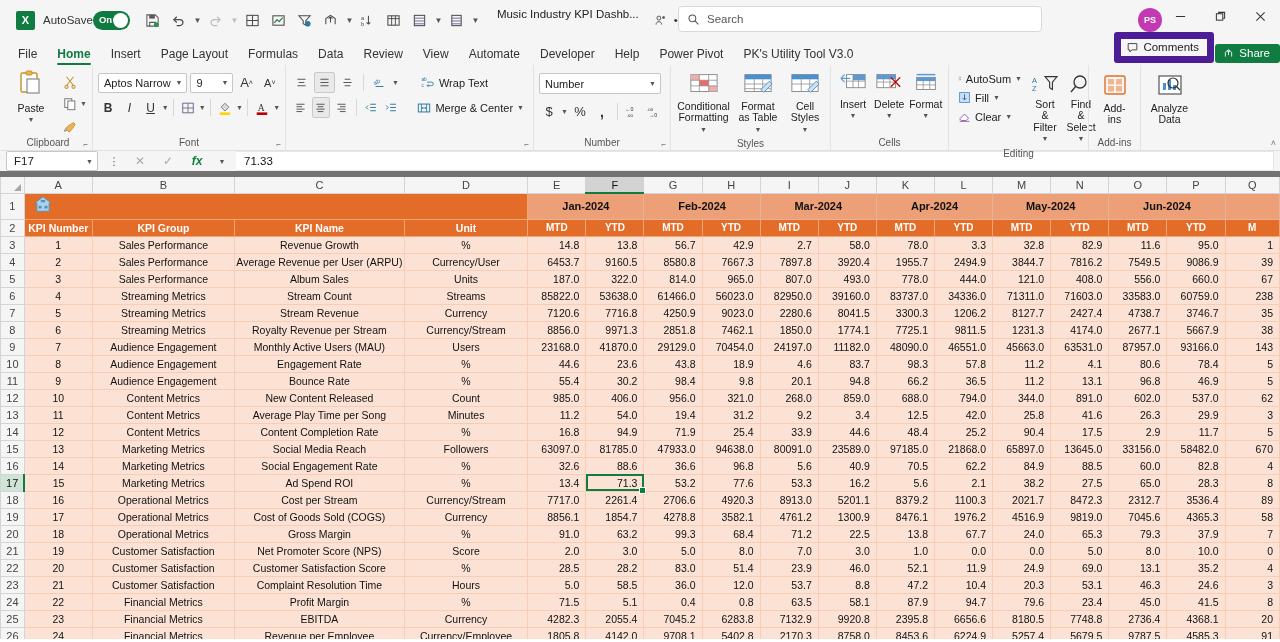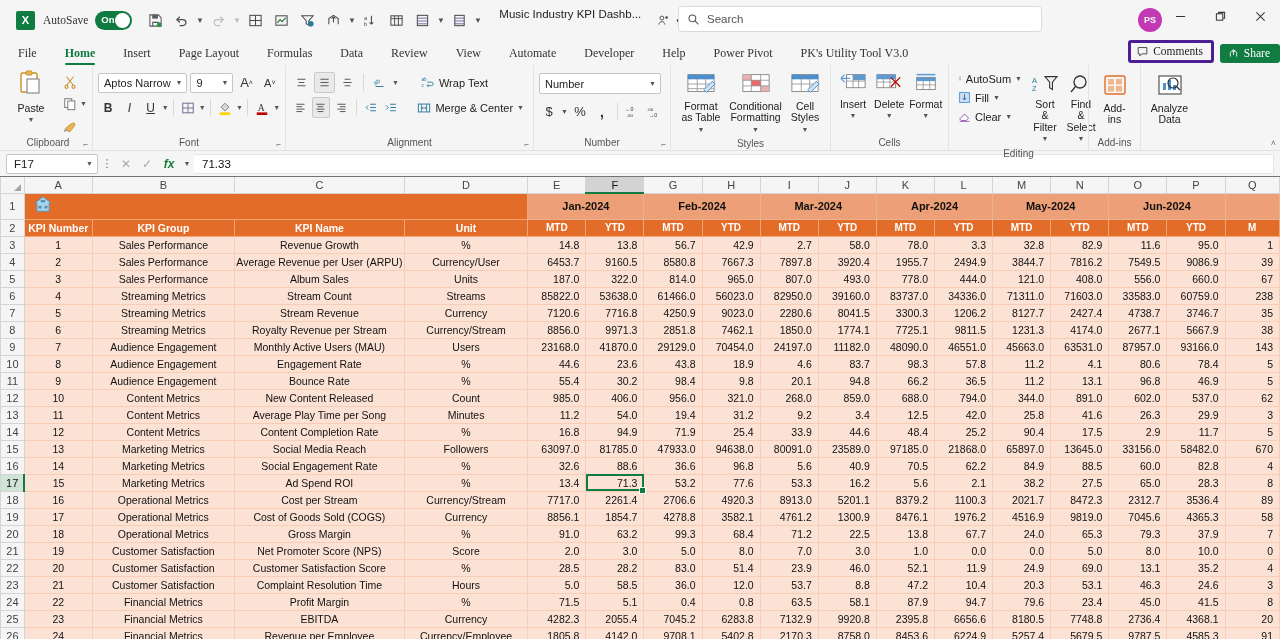--- a/index.html
+++ b/index.html
@@ -16,21 +16,21 @@
     height: 40px; display: flex; align-items: center;
     background: #f5f5f5; padding: 0 6px; gap: 0;
     position: relative;
   }
   .xl-logo {
     width: 19px; height: 19px; background: #107c41; border-radius: 2px;
     display: flex; align-items: center; justify-content: center;
     color: #fff; font-size: 11px; font-weight: bold; margin: 0 8px 0 10px;
     flex: 0 0 auto;
   }
-  .autosave-label { font-size: 11.5px; color: #333; margin-right: 7px; white-space: nowrap; font-family: Liberation Serif, serif; }
+  .autosave-label { font-size: 11.5px; color: #333; white-space: nowrap; }
   .toggle {
     width: 37px; height: 19px; border-radius: 10px; background: #0f7b40;
     position: relative; flex: 0 0 auto; margin-right: 10px;
   }
   .toggle .knob {
     width: 15px; height: 15px; border-radius: 50%; background: #fff;
     position: absolute; right: 2px; top: 2px;
   }
   .toggle .on {
     position: absolute; left: 6px; top: 3px; font-size: 9.5px; color: #fff; font-weight: 600;
@@ -53,34 +53,34 @@
     width: 24px; height: 24px; border-radius: 50%; background: #c239b3;
     color: #fff; font-size: 9px; display: flex; align-items: center; justify-content: center;
     font-weight: 600;
   }
   .wctrl { position: absolute; top: 0; height: 32px; width: 40px;
     display: flex; align-items: center; justify-content: center; color: #333; }
 
   
   .tabs {
     height: 25px; display: flex; align-items: flex-end; background: #f5f5f5;
-    padding-left: 8px; position: relative; gap: 8px; font-family: Liberation Serif, serif;
+    padding-left: 8px; position: relative; gap: 0;
   }
   .tab {
     font-size: 12px; color: #333; padding: 0 10px 4px 10px; white-space: nowrap;
     position: relative;
   }
   .tab.active { color: #0f7b40; font-weight: 600; }
   .tab.active::after {
     content: ""; position: absolute; left: 10px; right: 10px; bottom: 0;
     height: 2px; background: #0f7b40; border-radius: 1px;
   }
   .comments-btn {
     position: absolute; right: 66px; bottom: 2px; font-size: 11.5px; color: #222;
-    border: 3px solid #4c1d95; border-radius: 3px; padding: 2px 8px 3px 6px;
+    border: 7px solid #4c1d95; border-radius: 3px; padding: 2px 8px 3px 6px;
     background: #f5f5f5; display: flex; align-items: center; gap: 5px;
   }
   .share-btn {
     position: absolute; right: 0px; bottom: 2px; font-size: 11.5px; color: #fff;
     background: #107c41; border-radius: 3px; padding: 3px 10px 4px 8px;
     display: flex; align-items: center; gap: 5px;
   }
 
   
   .ribbon {
@@ -114,21 +114,21 @@
     color: #222; padding: 0 4px 0 5px; border-radius: 2px;
   }
   .caret-sm { font-size: 7px; color: #555; }
   .fontrow1 { display: flex; align-items: center; gap: 3px; margin-bottom: 4px; }
   .fontrow2 { display: flex; align-items: center; gap: 1px; }
   .divider-v { width: 1px; height: 17px; background: #d8d8d8; margin: 0 3px; }
 
   
   .formulabar {
     height: 26px; display: flex; align-items: center; background: #f5f5f5;
-    padding: 0 6px; gap: 1px; border-bottom: 1px solid #737373;
+    padding: 0 6px; gap: 8px; border-bottom: 6px solid #737373;
   }
   .namebox {
     width: 92px; height: 20px; background: #fff; border: 1px solid #c8c8c8; border-radius: 2px;
     display: flex; align-items: center; justify-content: space-between;
     padding: 0 4px 0 7px; font-size: 11.5px; color: #222;
   }
   .fb-dots { width: 16px; text-align: center; font-size: 11px; color: #666; }
   .fb-icon { width: 20px; text-align: center; font-size: 12px; color: #aaa; }
   .fb-fx { width: 22px; text-align: center; font-size: 12px; color: #15803d; font-style: italic; font-weight: bold;}
   .fb-input {
@@ -524,21 +524,20 @@
           <svg width="14" height="14" viewBox="0 0 16 16">
               <rect x="1.5" y="3.5" width="13" height="9" fill="none" stroke="#2b7a9e" stroke-width="1.1"></rect>
               <path d="M5 3.5v9M11 3.5v9" stroke="#2b7a9e" stroke-width="1"></path>
               <path d="M5.5 8h5m-5 0 1.3-1.3M5.5 8l1.3 1.3M10.5 8 9.2 6.7M10.5 8 9.2 9.3" fill="none" stroke="#2b7a9e" stroke-width="0.9"></path>
             </svg>
           <span>Merge &amp; Center</span>
           <span class="caret-sm">▼</span>
         </div>
       </div>
     </div>
-    <div class="rgroup-label">Alignment</div>
     <div class="rgroup-launch">⌐</div>
   </div>
 
   <div class="rgroup" style="width:137px">
     <div style="flex:1;padding-top:5px">
       <div class="combo" style="width:122px;height:21px;margin-bottom:7px">
         <span>Number</span>
         <span class="caret-sm">▼</span>
       </div>
       <div class="smallrow">
@@ -566,43 +565,43 @@
             </svg>
         </div>
       </div>
     </div>
     <div class="rgroup-label">Number</div>
     <div class="rgroup-launch">⌐</div>
   </div>
 
   <div class="rgroup" style="width:160px">
     <div class="rgroup-body" style="padding-top:2px">
-      <div class="bigbtn" style="width:50px">
-        <span class="glyph">
-          <svg width="30" height="24" viewBox="0 0 32 24">
-              <rect x="2" y="2" width="28" height="18" fill="#fff" stroke="#8a8a8a" stroke-width="1"></rect>
-              <rect x="2" y="2" width="28" height="5" fill="#4a8fd0"></rect>
-              <path d="M2 12h28M2 17h28M12 2v18M21 2v18" stroke="#8a8a8a" stroke-width="0.8"></path>
-              <path d="M19 18l9-9 3 3-9 9z" fill="#cfe0f0" stroke="#4a8fd0" stroke-width="1"></path>
-            </svg>
-        </span>
-        <span>Format as Table</span>
-        <span class="caret-sm">▼</span>
-      </div>
       <div class="bigbtn" style="width:55px">
         <span class="glyph">
           <svg width="30" height="24" viewBox="0 0 32 24">
               <rect x="2" y="2" width="28" height="18" fill="#fff" stroke="#8a8a8a" stroke-width="1"></rect>
               <rect x="2" y="2" width="9" height="6" fill="#e8b0b0"></rect>
               <rect x="11" y="8" width="10" height="6" fill="#e86a6a"></rect>
               <rect x="21" y="14" width="9" height="6" fill="#e8b0b0"></rect>
               <path d="M2 8h28M2 14h28M11 2v18M21 2v18" stroke="#8a8a8a" stroke-width="0.8"></path>
             </svg>
         </span>
         <span>Conditional Formatting</span>
+        <span class="caret-sm">▼</span>
+      </div>
+      <div class="bigbtn" style="width:50px">
+        <span class="glyph">
+          <svg width="30" height="24" viewBox="0 0 32 24">
+              <rect x="2" y="2" width="28" height="18" fill="#fff" stroke="#8a8a8a" stroke-width="1"></rect>
+              <rect x="2" y="2" width="28" height="5" fill="#4a8fd0"></rect>
+              <path d="M2 12h28M2 17h28M12 2v18M21 2v18" stroke="#8a8a8a" stroke-width="0.8"></path>
+              <path d="M19 18l9-9 3 3-9 9z" fill="#cfe0f0" stroke="#4a8fd0" stroke-width="1"></path>
+            </svg>
+        </span>
+        <span>Format as Table</span>
         <span class="caret-sm">▼</span>
       </div>
       <div class="bigbtn" style="width:40px">
         <span class="glyph">
           <svg width="30" height="24" viewBox="0 0 32 24">
               <rect x="2" y="2" width="28" height="18" fill="#fff" stroke="#8a8a8a" stroke-width="1"></rect>
               <rect x="2" y="2" width="28" height="5" fill="#4a8fd0"></rect>
               <path d="M2 12h28M12 2v18M21 2v18" stroke="#8a8a8a" stroke-width="0.8"></path>
               <path d="M19 18l9-9 3 3-9 9z" fill="#cfe0f0" stroke="#4a8fd0" stroke-width="1"></path>
             </svg>

